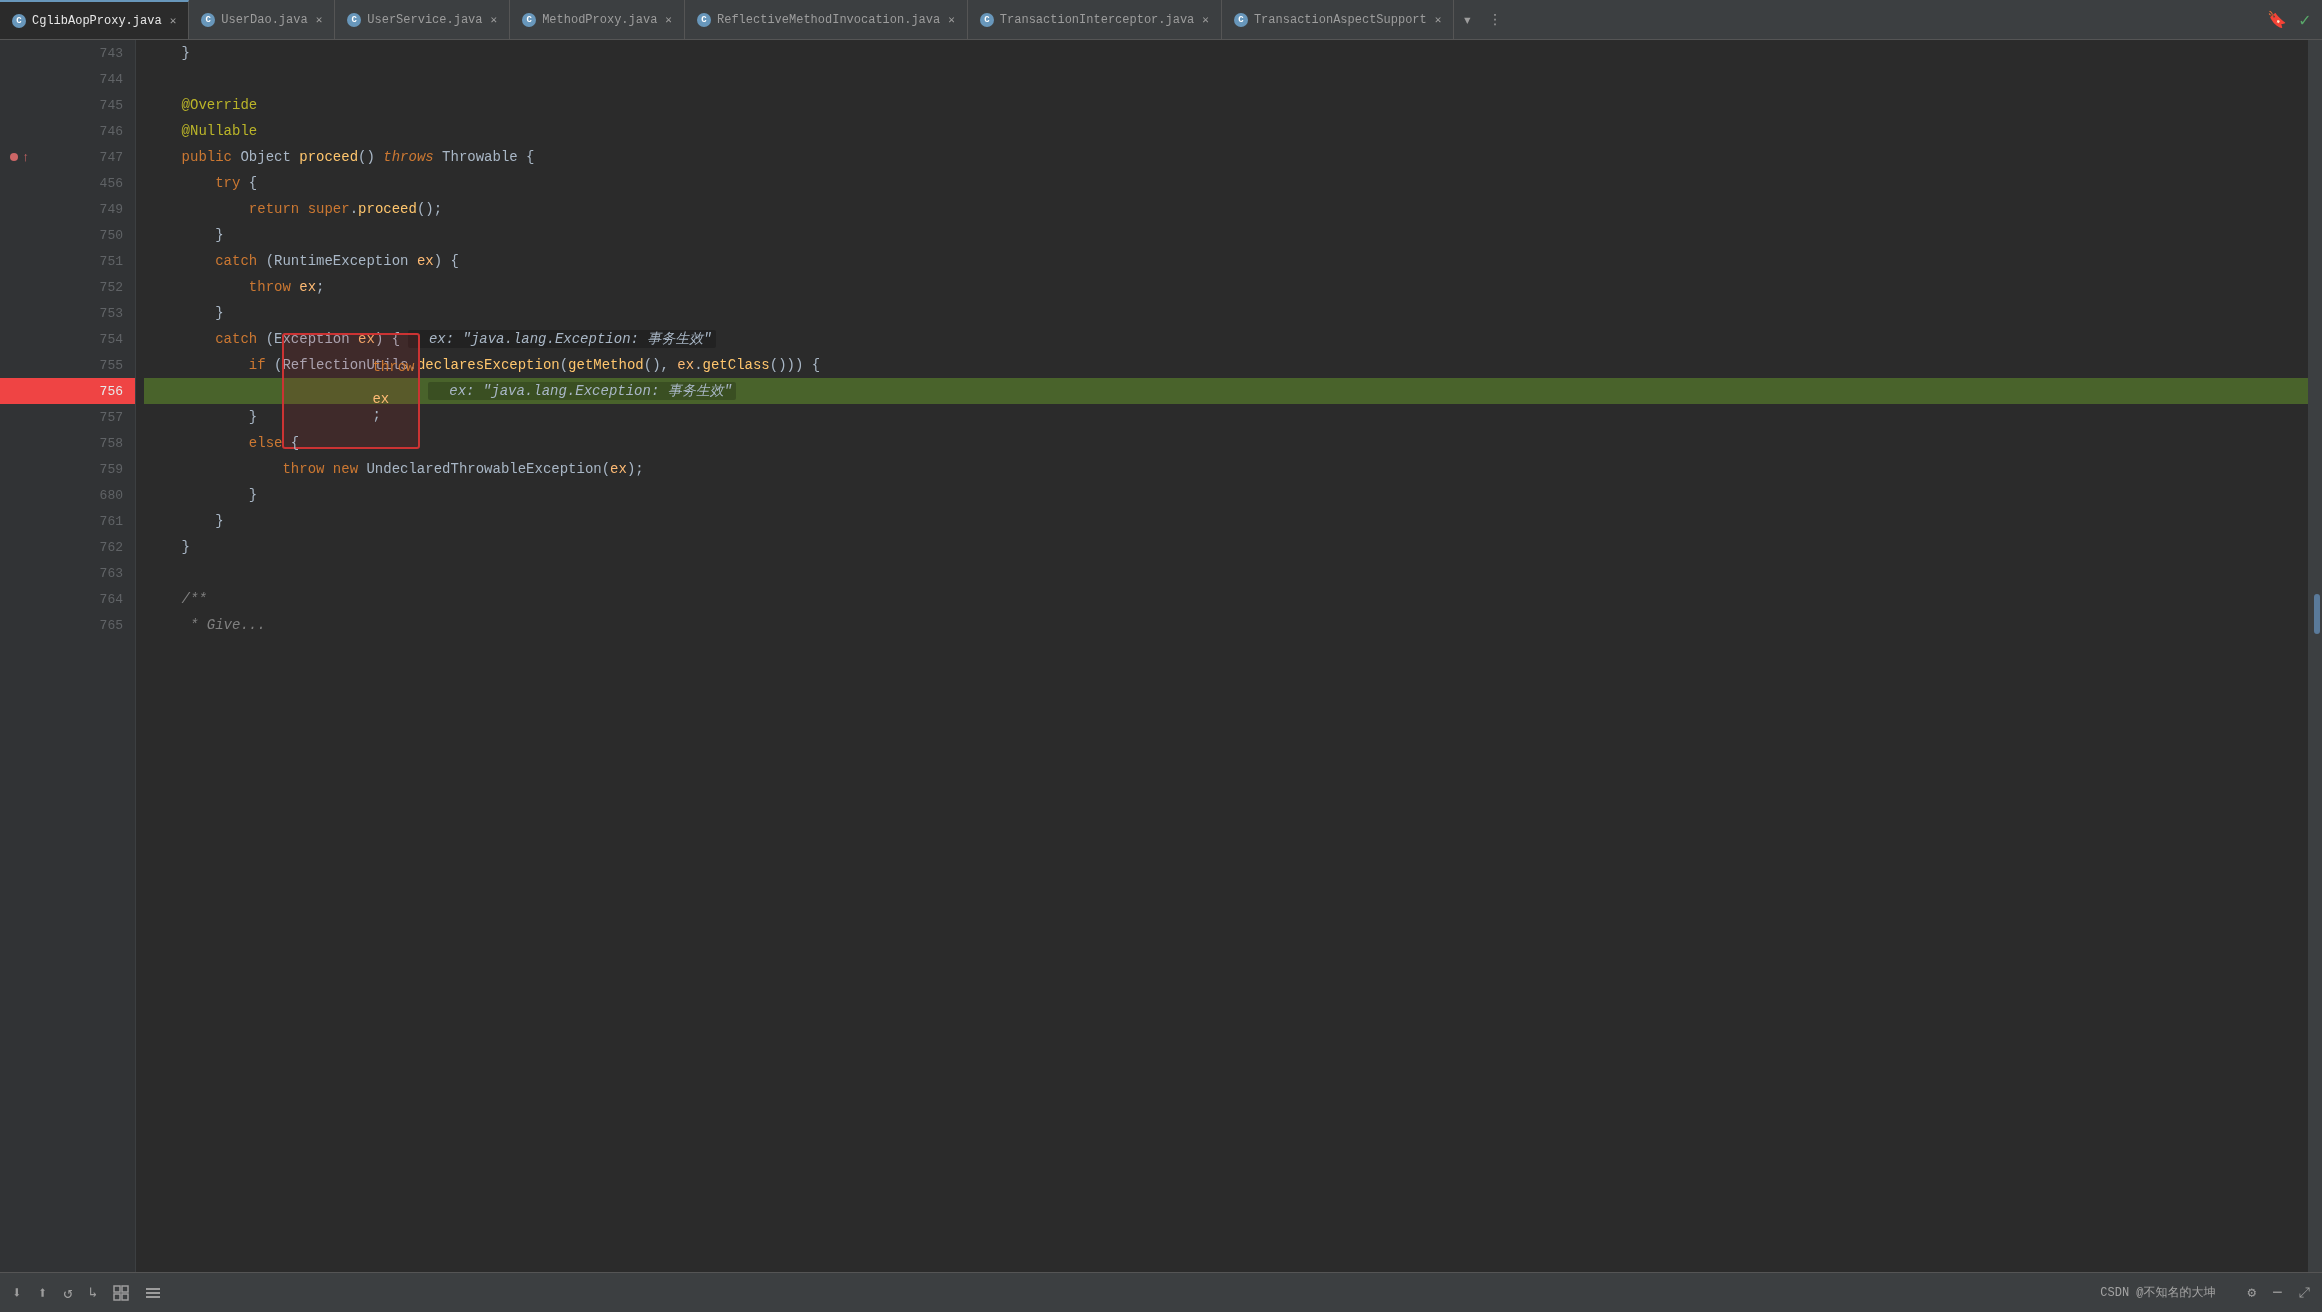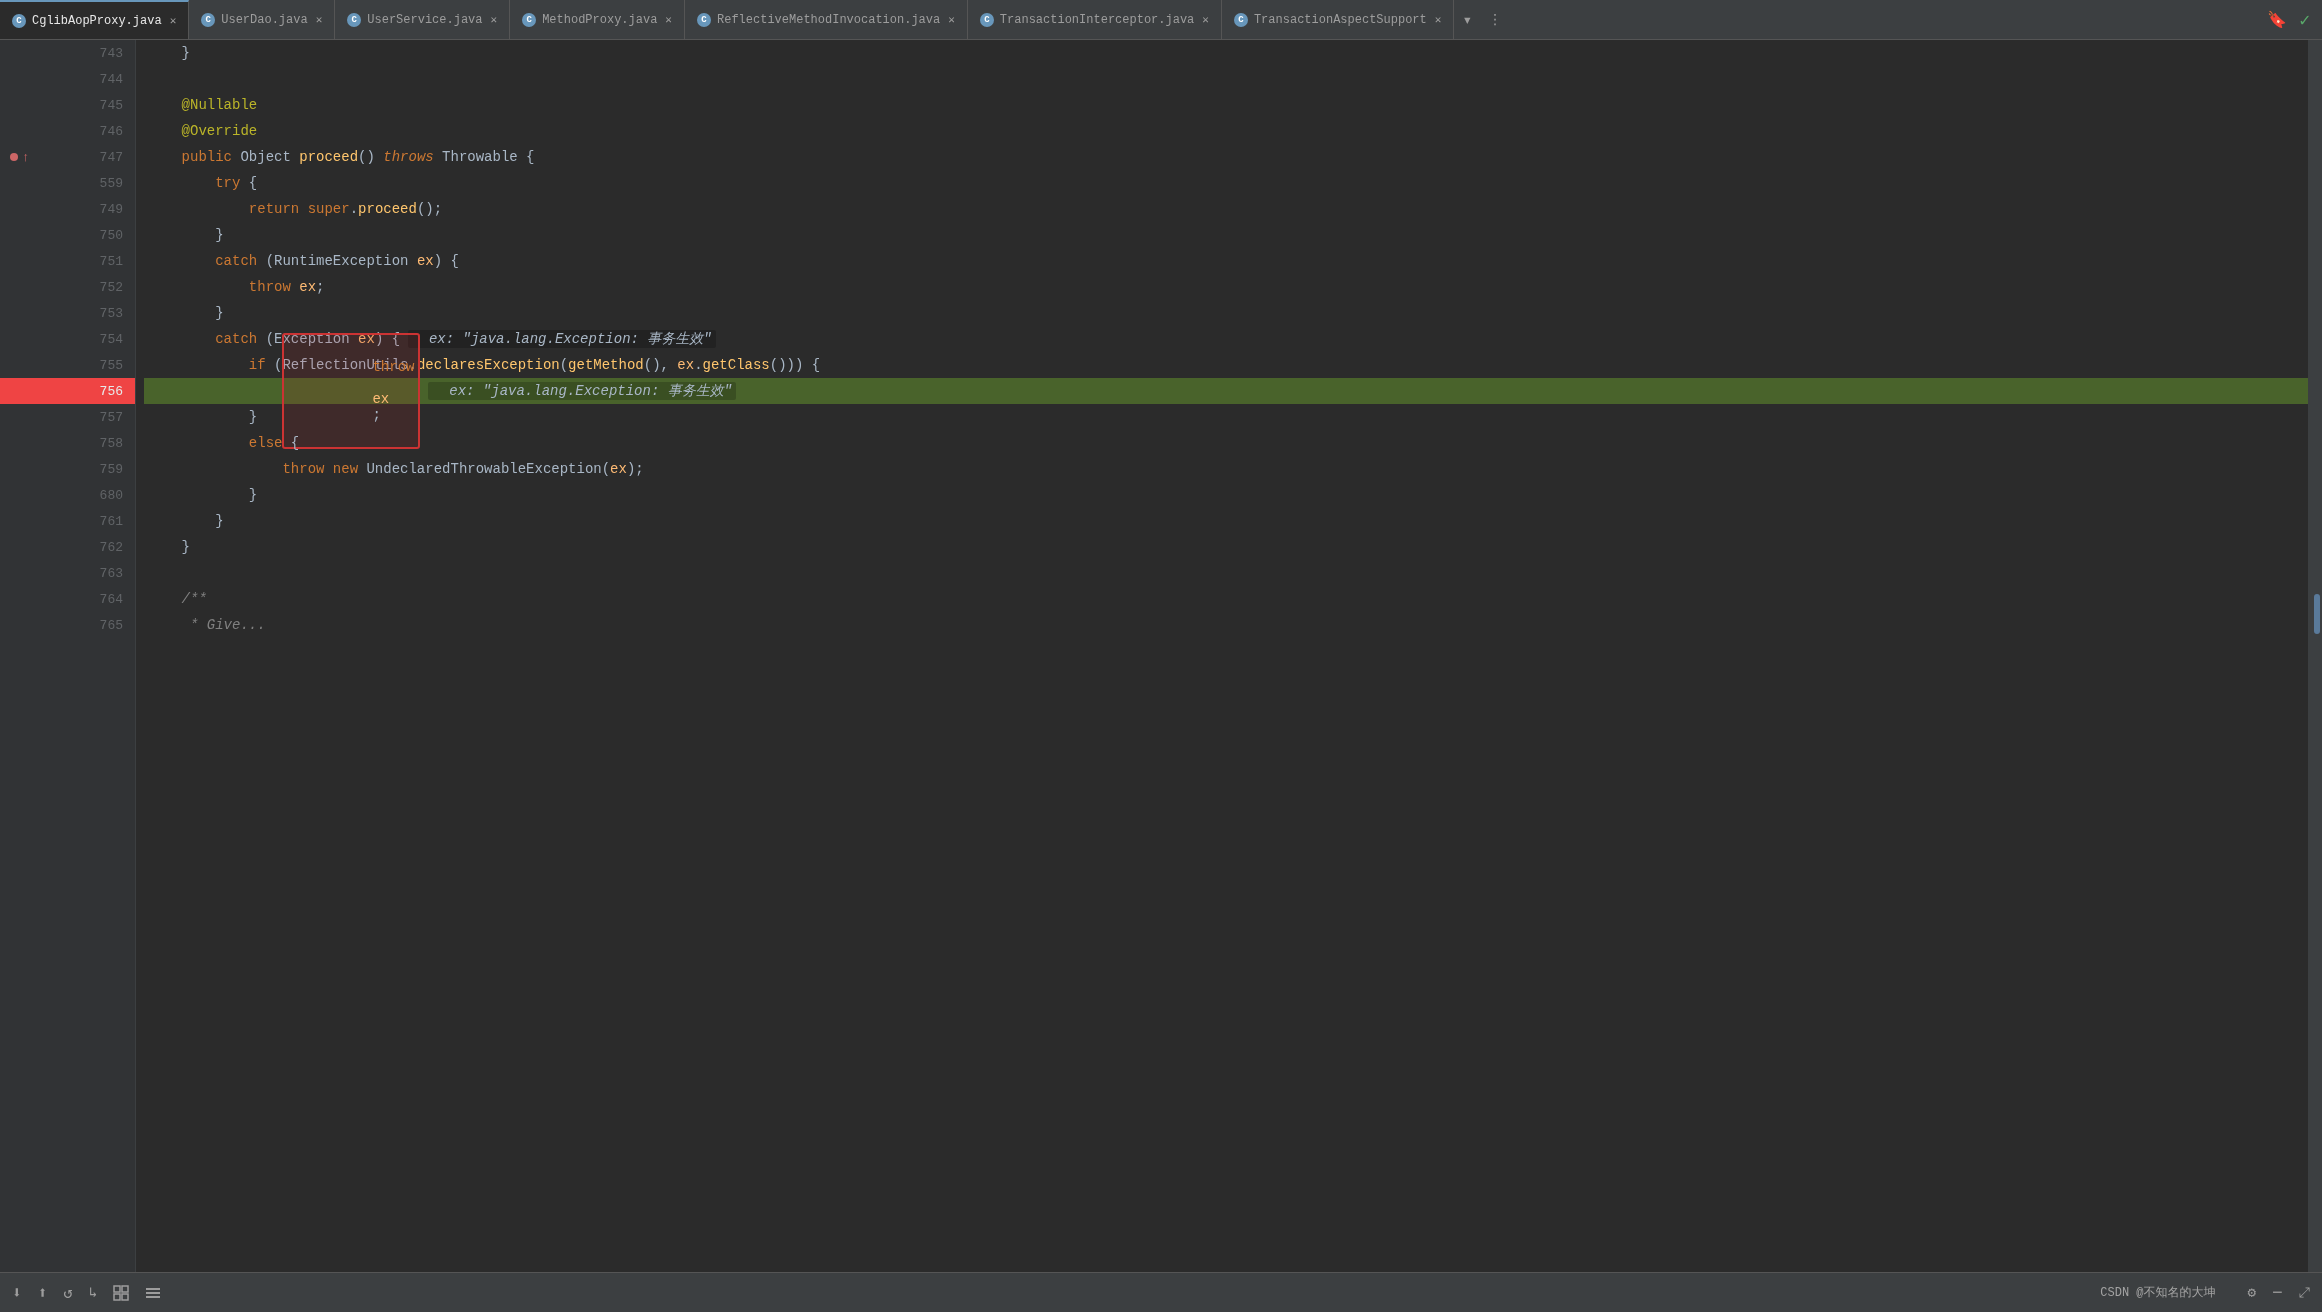--- a/index.html
+++ b/index.html
@@ -280,21 +280,21 @@
       </div>
     <div class="line-number">
         <span>746</span>
       </div>
     <div class="line-number">
       <span class="debug-dot"></span>
       <span>747</span>
       <span style="position:absolute; left:22px; color:#cc6666; font-size:13px;">↑</span>
     </div>
     <div class="line-number">
-        <span>559</span>
+        <span>456</span>
       </div>
     <div class="line-number">
         <span>749</span>
       </div>
     <div class="line-number">
         <span>750</span>
       </div>
     <div class="line-number">
         <span>751</span>
       </div>
@@ -345,25 +345,25 @@
   <div class="code-area">
     <div class="code-lines">
 
       <div class="code-line">
         <span class="plain">    }</span>
       </div>
 
       <div class="code-line"></div>
 
       <div class="code-line">
+        <span class="annotation">    @Override</span>
+      </div>
+
+      <div class="code-line">
         <span class="annotation">    @Nullable</span>
-      </div>
-
-      <div class="code-line">
-        <span class="annotation">    @Override</span>
       </div>
 
       <div class="code-line">
         <span class="plain">    </span>
         <span class="kw">public</span>
         <span class="plain"> Object </span>
         <span class="method">proceed</span>
         <span class="plain">() </span>
         <span class="kw-italic">throws</span>
         <span class="plain"> Throwable {</span>

